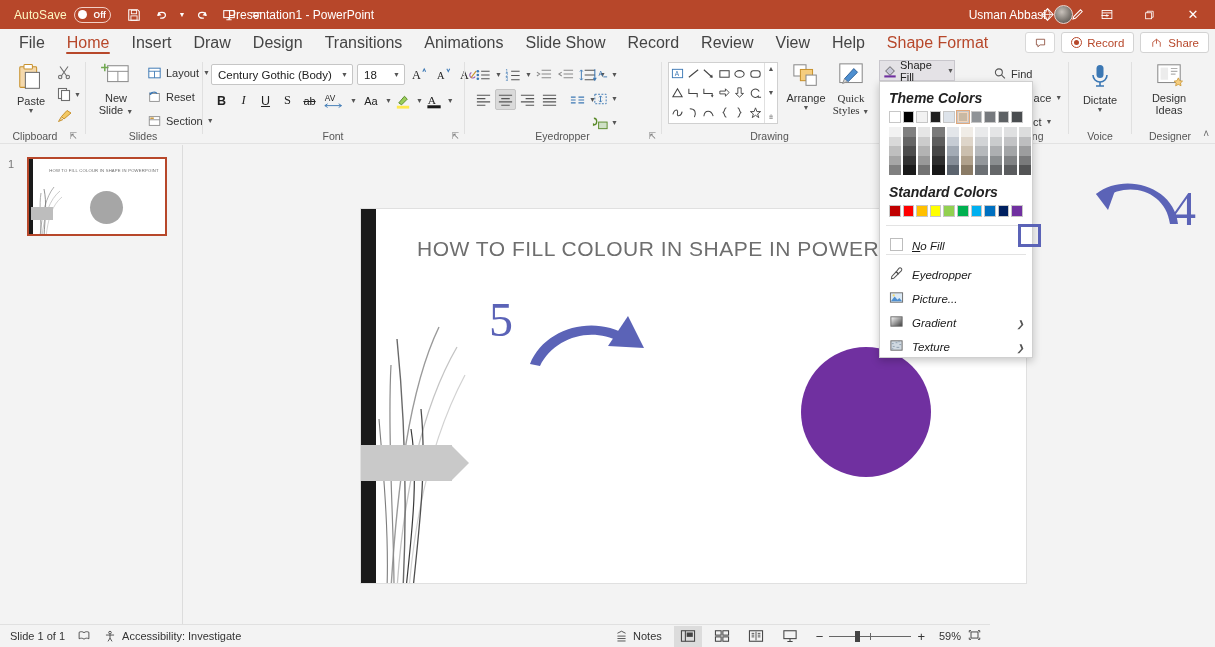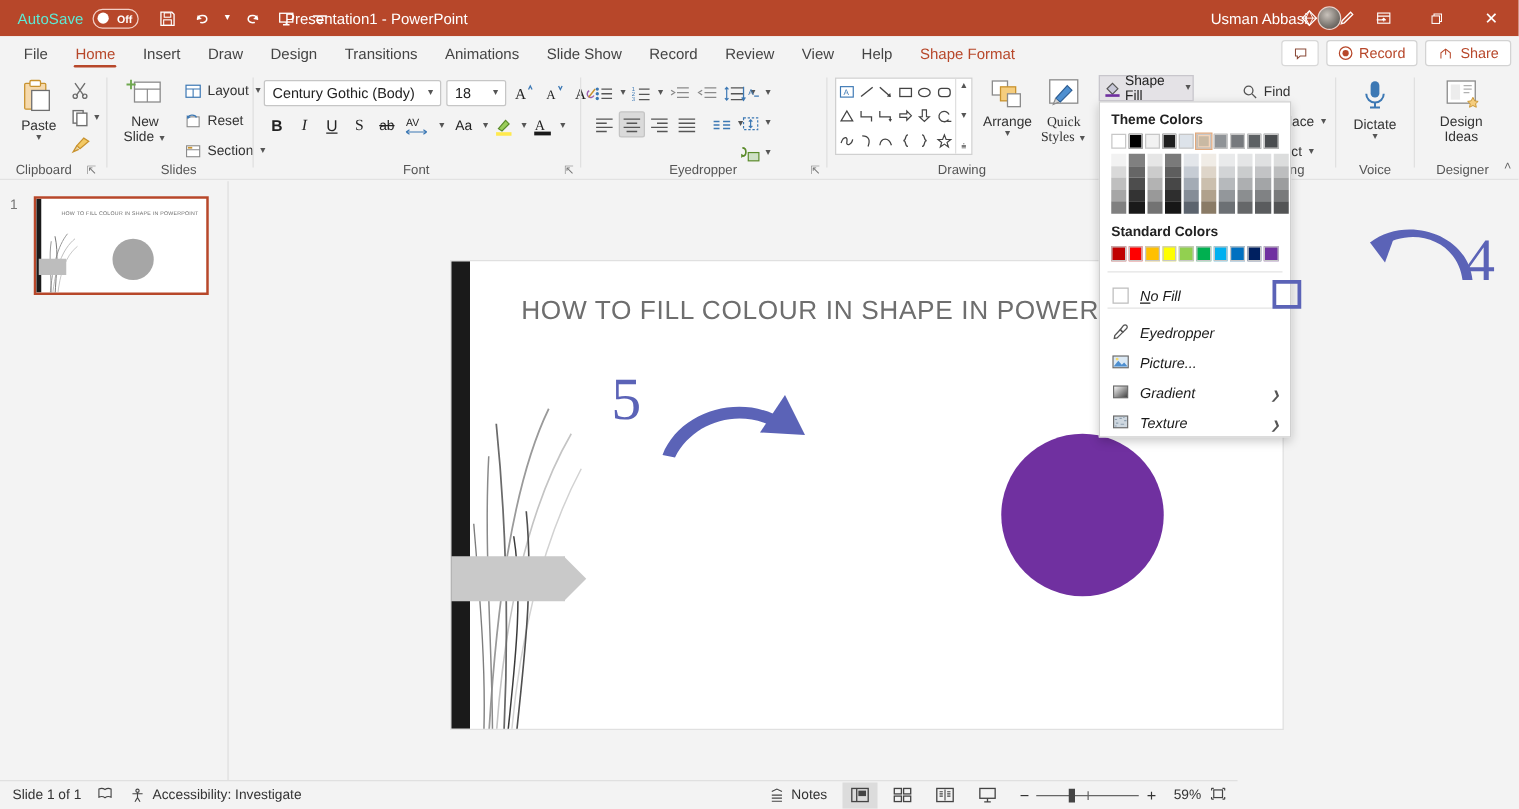--- a/index.html
+++ b/index.html
@@ -10,21 +10,21 @@
   }
   body { position: relative; }
 
   
   .titlebar {
     position: absolute; top: 0; left: 0; width: 1215px; height: 29px;
     background: #b7472a; display: flex; align-items: center;
     color: #fff; font-size: 12px;
   }
   .autosave-wrap { display: flex; align-items: center; margin-left: 14px; gap: 7px; }
-  .autosave-label { font-size: 12px; color: #5eead4; letter-spacing: .1px; }
+  .autosave-label { font-size: 12px; color: #fef9c3; letter-spacing: .1px; }
   .toggle {
     width: 37px; height: 16px; border-radius: 9px; border: 1.2px solid #f3cfc6;
     background: #b7472a; position: relative; display: flex; align-items: center;
   }
   .toggle .knob {
     width: 9px; height: 9px; border-radius: 50%; background: #fff;
     position: absolute; left: 3px;
   }
   .toggle .off { position: absolute; right: 4px; font-size: 8.5px; color: #fff; font-weight: bold; }
   .qat { display: flex; align-items: center; gap: 2px; margin-left: 11px; }
@@ -61,21 +61,21 @@
   .wincontrols { position: absolute; right: 0; top: 0; display: flex; height: 29px; }
   .wc { width: 44px; height: 29px; display: flex; align-items: center; justify-content: center; color: #fff; font-size: 13px; }
 
   
   .tabbar {
     position: absolute; top: 29px; left: 0; width: 1215px; height: 27px;
     background: #f3f3f3; display: flex; align-items: center; padding-left: 8px;
   }
   .tab {
     height: 27px; padding: 0 11px; display: flex; align-items: center;
-    font-size: 12px; color: #444; position: relative; white-space: nowrap;
+    font-size: 16px; color: #444; position: relative; white-space: nowrap;
   }
   .tab.active { color: #b7472a; font-weight: normal; }
   .tab.active::after {
     content: ''; position: absolute; left: 10px; right: 10px; bottom: 2px;
     height: 2.5px; background: #b7472a; border-radius: 1px;
   }
   .tab.shapefmt { color: #b7472a; }
   .tab-right { position: absolute; right: 6px; display: flex; align-items: center; gap: 6px; }
   .btn-outline {
     height: 21px; border: 1px solid #d3d3d3; border-radius: 3px; background: #fff;
@@ -242,21 +242,21 @@
     background: #e4e2e6; border: 1px solid #c8c6cc;
     display: flex; align-items: center; gap: 3px; padding-left: 3px;
     font-size: 11px; color: #222; z-index: 31;
   }
   .fill-swatch-icon { width: 14px; height: 14px; position: relative; }
   .dropdown {
     position: absolute; left: 879px; top: 81px; width: 154px;
     background: #fff; border: 1px solid #d0d0d0; box-shadow: 0 3px 8px rgba(0,0,0,.22);
     z-index: 30; padding-bottom: 4px;
   }
-  .dd-head { font-size: 11px; font-weight: bold; color: #222; padding: 8px 0 5px 9px; }
+  .dd-head { font-size: 14px; font-weight: bold; color: #222; padding: 8px 0 5px 9px; font-style: italic; }
   .swatch-row { display: flex; gap: 2px; padding: 0 9px; }
   .sw { width: 12.4px; height: 12.4px; border: 1px solid #c7c7c7; }
   .sw.sel { outline: 1px solid #e0a87c; outline-offset: 0px; box-shadow: 0 0 0 1px #f3d4ba inset; }
   .variant-grid { display: flex; gap: 2px; padding: 4px 9px 7px 9px; }
   .vcol { display: flex; flex-direction: column; }
   .vcol div { width: 12.4px; height: 9.5px; }
   .dd-sep { height: 1px; background: #e3e3e3; margin: 2px 6px; }
   .dd-item {
     display: flex; align-items: flex-end; gap: 8px; height: 24px; padding: 0 8px;
     font-size: 11.5px; color: #1a1a1a; position: relative; font-style: italic;

